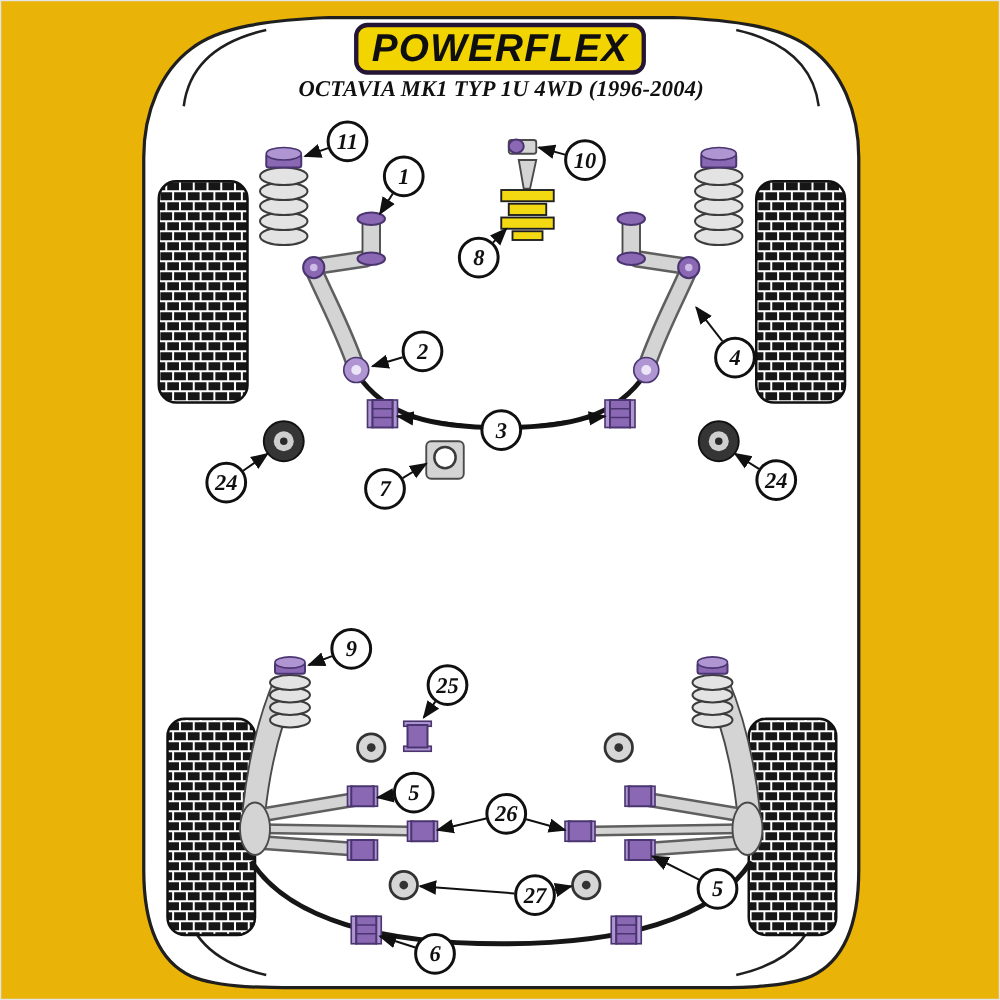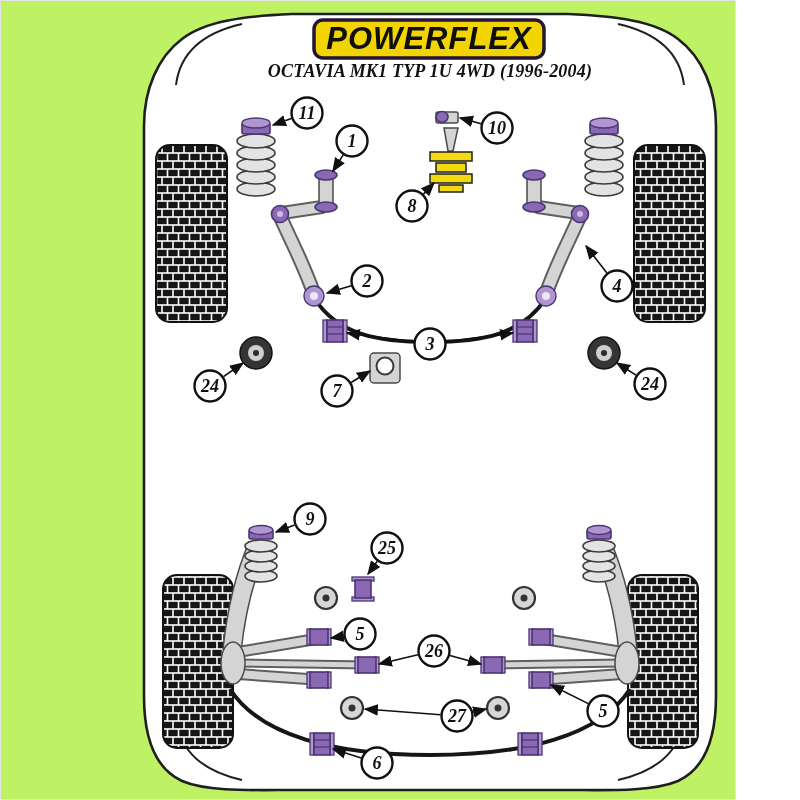--- a/index.html
+++ b/index.html
@@ -1,21 +1,20 @@
 <!DOCTYPE html>
 <html style="--logo-yellow: #f2d400; --mount-yellow: #f3d912; --bushing-purple: #8a68b4; --bushing-purple-light: #af96d2; --bushing-purple-dark: #4a3570;"><head>
 <meta charset="utf-8">
 <style>
   * { box-sizing: border-box; }
   html, body { margin: 0; padding: 0; background: #ffffff; }
   .stage {
-    width: 736px; height: 800px; position: relative;
-    background: #bef264; border: 1px solid #e4e4e4;
+    width: 800px; height: 800px; position: relative;
+    background: #eab308; border: 1px solid #e4e4e4;
     font-family: "Liberation Sans", sans-serif;
-    padding-left: 29px;
   }
   svg { display: block; }
 
   .outline   { fill: #ffffff; stroke: #1f1f1f; stroke-width: 2.6; }
   .thin-line { fill: none; stroke: #1f1f1f; stroke-width: 2; }
   .coil      { fill: #e3e3e3; stroke: #3c3c3c; stroke-width: 1.6; }
   .metal     { fill: #d4d4d4; stroke: #4a4a4a; stroke-width: 1.5; }
   .purple    { fill: var(--bushing-purple, #8a68b4); stroke: var(--bushing-purple-dark, #4a3570); stroke-width: 1.6; }
   .purple-lt { fill: var(--bushing-purple-light, #af96d2); stroke: var(--bushing-purple-dark, #4a3570); stroke-width: 1.3; }
   .yellow-bar{ fill: var(--mount-yellow, #f3d912); stroke: #1f1f1f; stroke-width: 1.5; }

